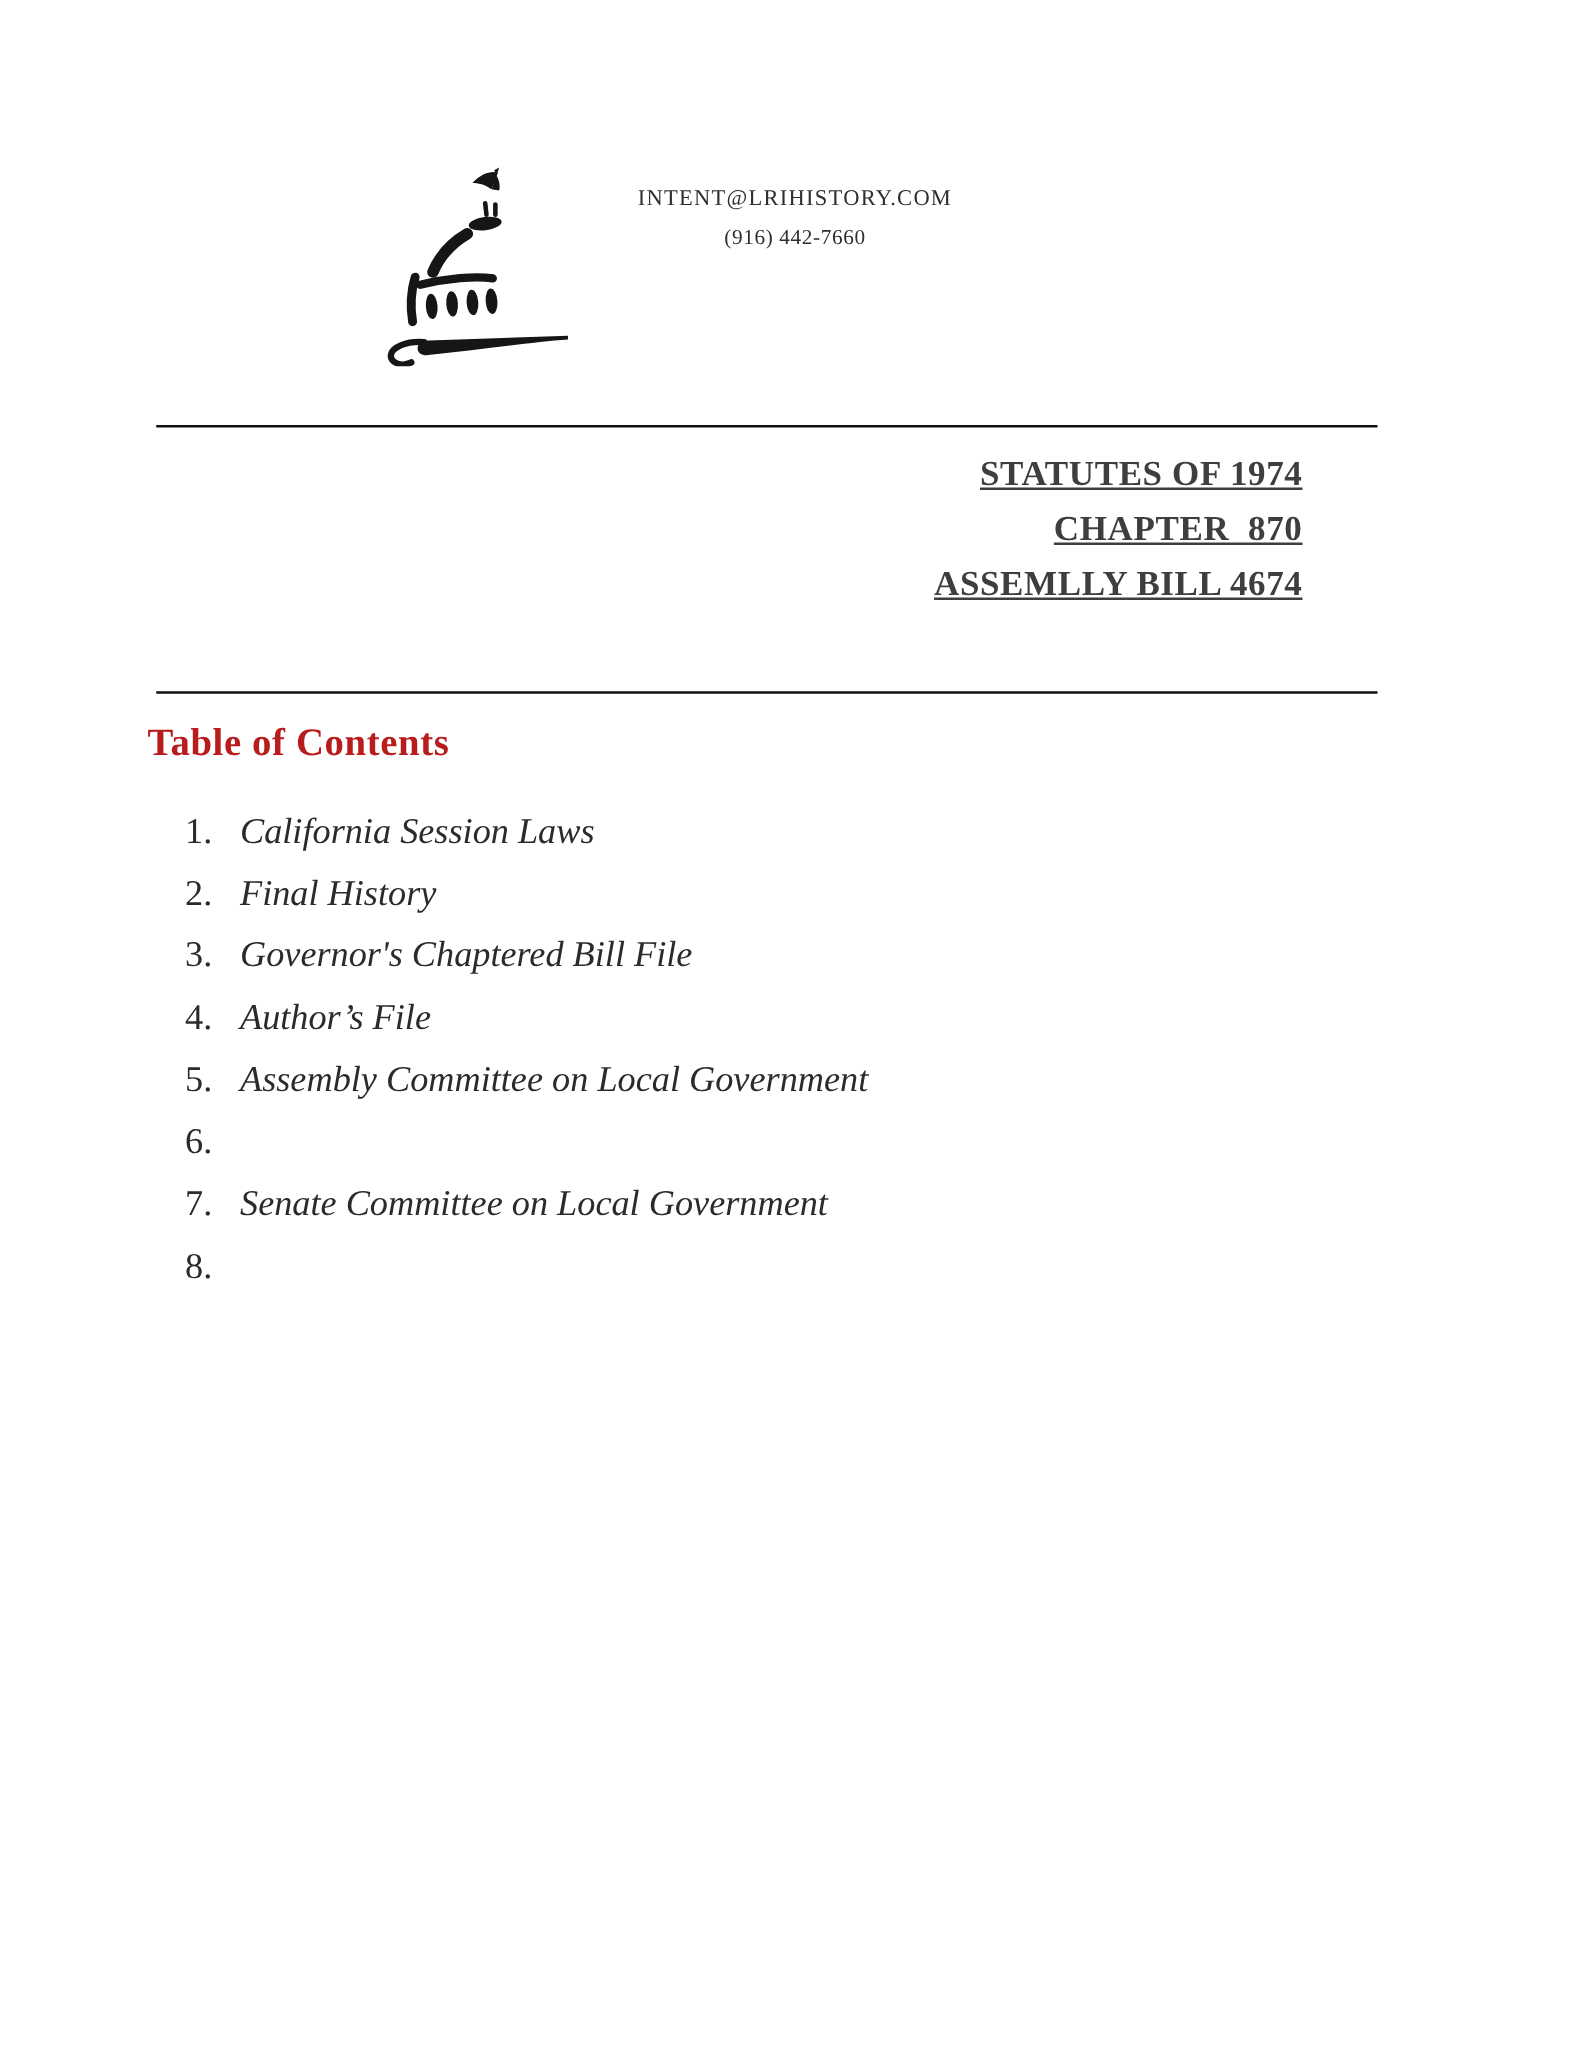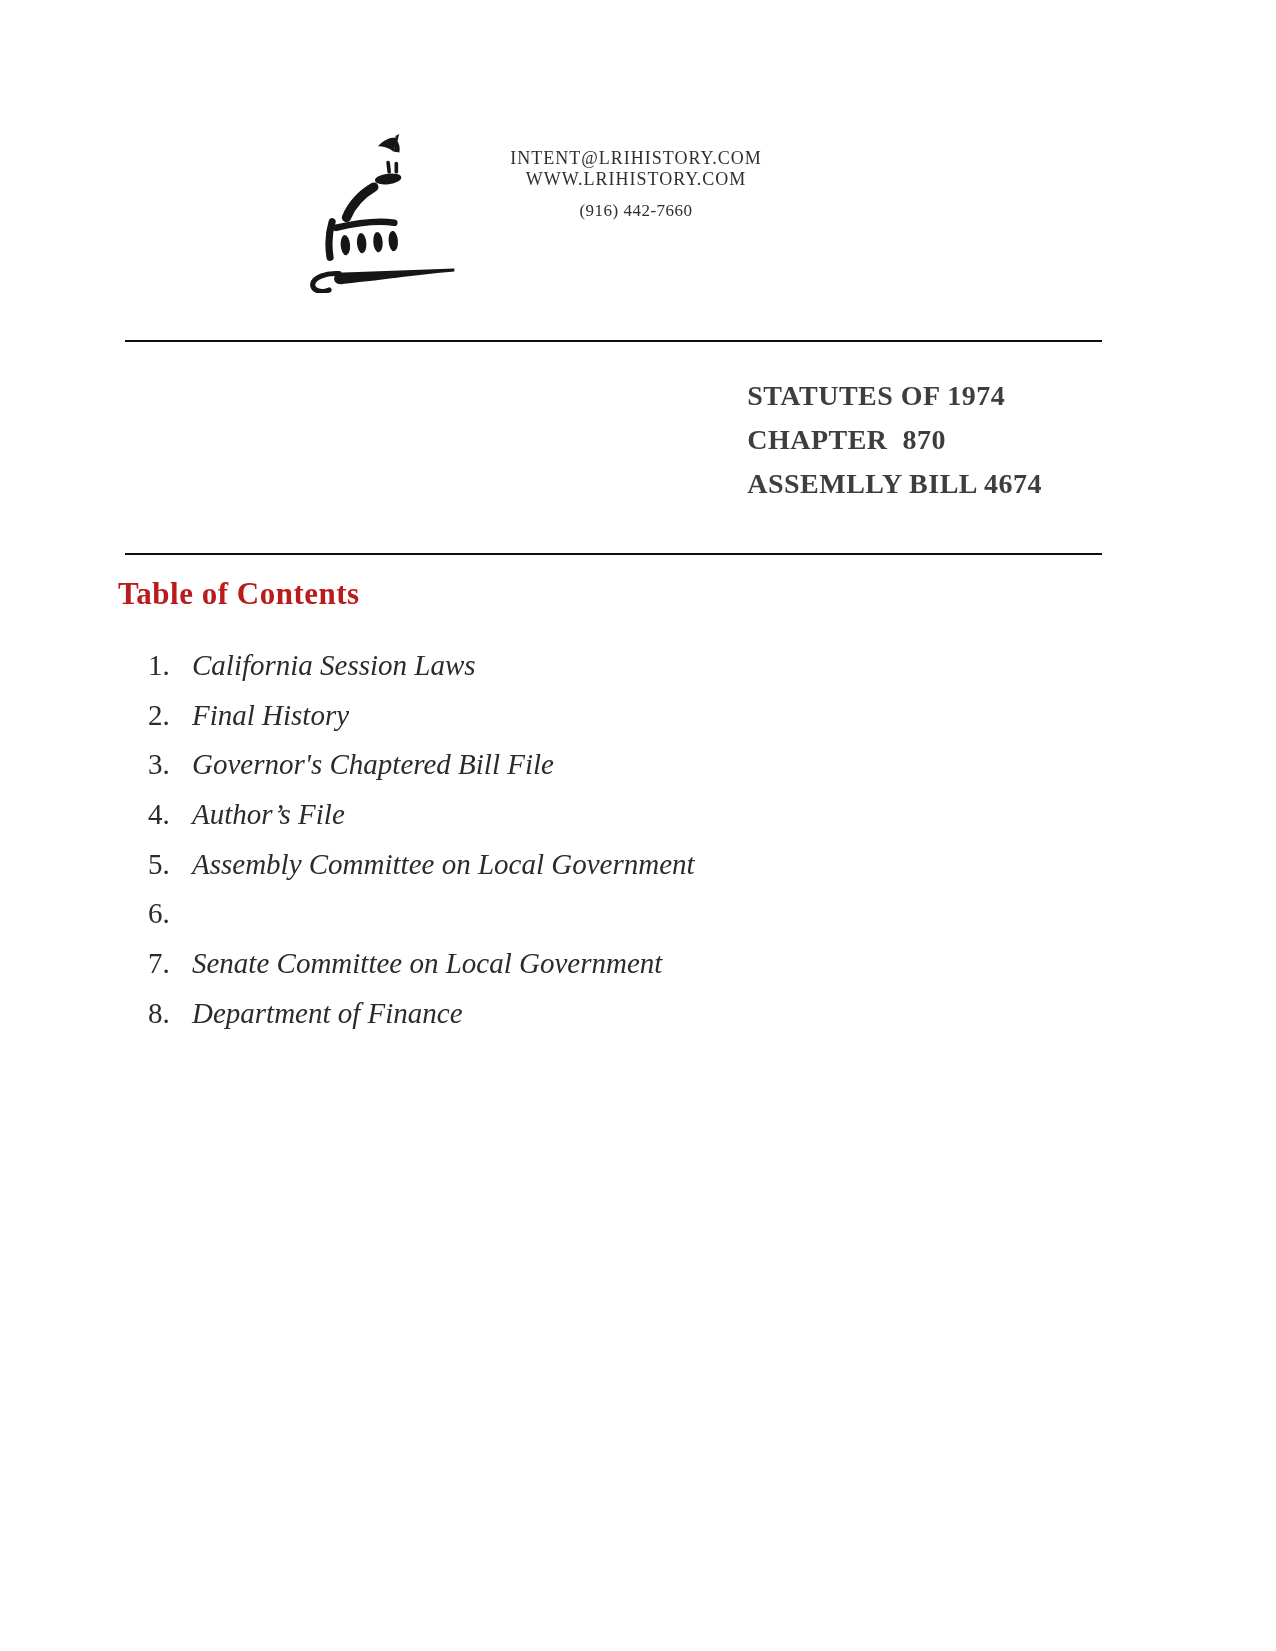--- a/index.html
+++ b/index.html
@@ -54,27 +54,29 @@
     width: 977px;
     height: 2px;
     background: #0f0f0f;
   }
   .rule-1 { top: 340px; }
   .rule-2 { top: 553px; }
 
   
   .ref-block {
     position: absolute;
-    top: 374px;
+    top: 358px;
     right: 234px;
+    text-align: right;
     font-weight: bold;
     font-size: 28px;
     line-height: 44px;
     color: #3e3e3e;
     letter-spacing: 0.5px;
+    text-decoration: underline;
   }
   .ref-line { white-space: pre; }
 
   
   .toc-title {
     position: absolute;
     left: 118px;
     top: 576px;
     font-size: 31px;
     font-weight: bold;
@@ -124,21 +126,20 @@
   <ellipse cx="62" cy="111" rx="4.6" ry="10" fill="#161616" transform="rotate(-4 62 111)"></ellipse>
   <ellipse cx="78" cy="110" rx="4.6" ry="10" fill="#161616" transform="rotate(-4 78 110)"></ellipse>
   <ellipse cx="93" cy="109" rx="4.6" ry="10" fill="#161616" transform="rotate(-4 93 109)"></ellipse>
 
   <path d="M 153,136 L 38,140 C 31,147 37,153 45,151 C 85,147 125,141 153,139 Z" fill="#161616"></path>
   <path d="M 40,141 C 26,140 15,145 14,151 C 13,157 22,161 30,157" stroke="#161616" stroke-width="5" stroke-linecap="round" fill="none"></path>
 </svg>
 
 <div class="brand">
   <div class="brand-line">INTENT@LRIHISTORY.COM</div>
-  <div class="brand-line">WWW.LRIHISTORY.COM</div>
   <div class="brand-line brand-phone">(916) 442-7660</div>
 </div>
 
 <div class="rule rule-1"></div>
 
 <div class="ref-block">
   <div class="ref-line">STATUTES OF 1974</div>
   <div class="ref-line">CHAPTER  870</div>
   <div class="ref-line">ASSEMLLY BILL 4674</div>
 </div>
@@ -169,15 +170,14 @@
     </li>
     <li class="toc-item">
       <span class="toc-num">6.</span>
     </li>
     <li class="toc-item">
       <span class="toc-num">7.</span>
       <span class="toc-label">Senate Committee on Local Government</span>
     </li>
     <li class="toc-item">
       <span class="toc-num">8.</span>
-      <span class="toc-label">Department of Finance</span>
     </li>
   </ul>
 
 </body></html>

